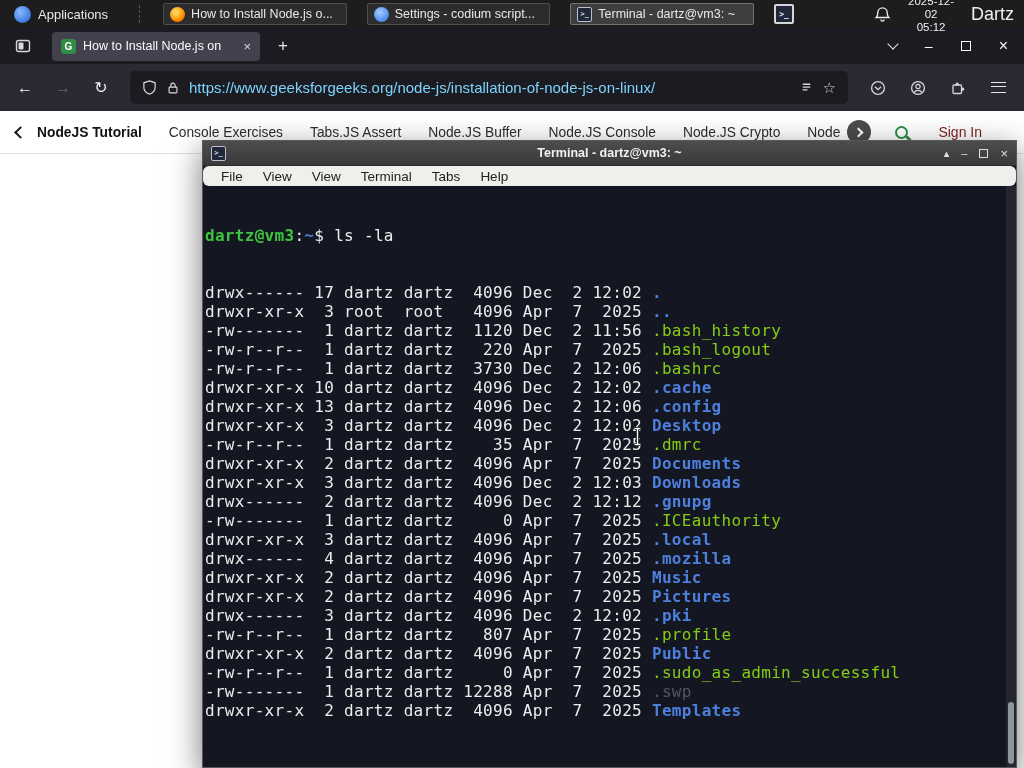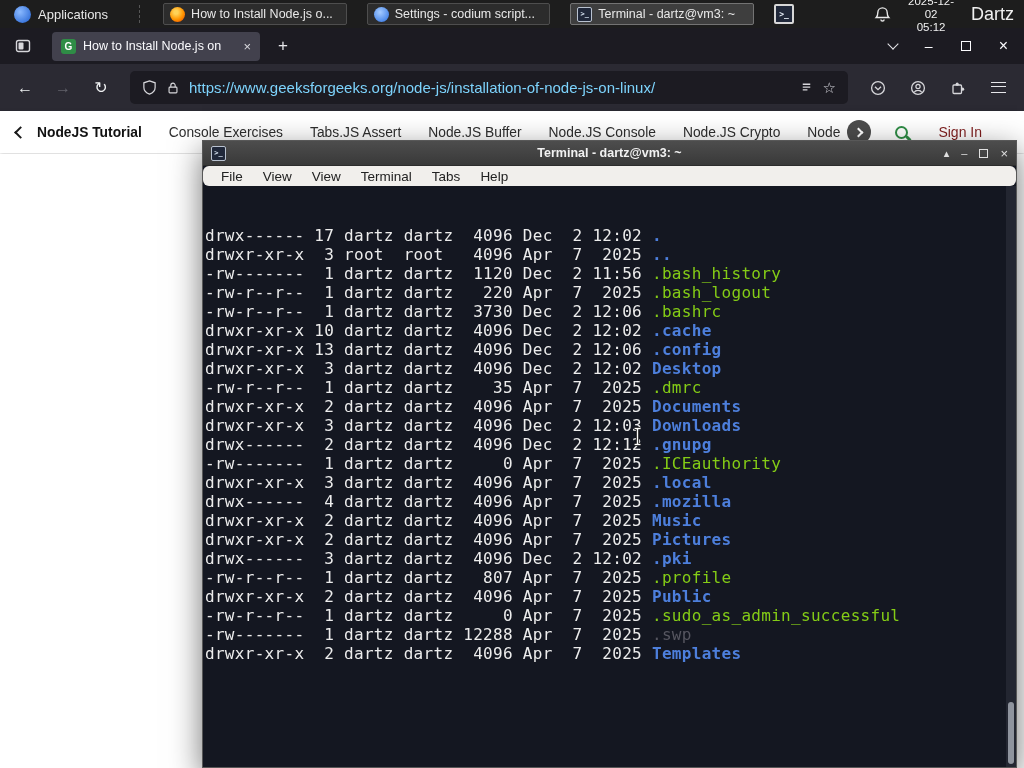--- a/index.html
+++ b/index.html
@@ -234,20 +234,21 @@
     </div>
     <div class="tmenu">
       <span>File</span>
       <span>View</span>
       <span>View</span>
       <span>Terminal</span>
       <span>Tabs</span>
       <span>Help</span>
     </div>
     <div class="tbody">
+      <div><span class="c-green">dartz@vm3</span><span>:</span><span class="c-blue">~</span><span>$ </span><span>ls -la</span></div>
       <div><div><span>drwx------ 17 dartz dartz  4096 Dec  2 12:02 </span><span class="fn-dir">.</span></div><div><span>drwxr-xr-x  3 root  root   4096 Apr  7  2025 </span><span class="fn-dir">..</span></div><div><span>-rw-------  1 dartz dartz  1120 Dec  2 11:56 </span><span class="fn-file">.bash_history</span></div><div><span>-rw-r--r--  1 dartz dartz   220 Apr  7  2025 </span><span class="fn-file">.bash_logout</span></div><div><span>-rw-r--r--  1 dartz dartz  3730 Dec  2 12:06 </span><span class="fn-file">.bashrc</span></div><div><span>drwxr-xr-x 10 dartz dartz  4096 Dec  2 12:02 </span><span class="fn-dir">.cache</span></div><div><span>drwxr-xr-x 13 dartz dartz  4096 Dec  2 12:06 </span><span class="fn-dir">.config</span></div><div><span>drwxr-xr-x  3 dartz dartz  4096 Dec  2 12:02 </span><span class="fn-dir">Desktop</span></div><div><span>-rw-r--r--  1 dartz dartz    35 Apr  7  2025 </span><span class="fn-file">.dmrc</span></div><div><span>drwxr-xr-x  2 dartz dartz  4096 Apr  7  2025 </span><span class="fn-dir">Documents</span></div><div><span>drwxr-xr-x  3 dartz dartz  4096 Dec  2 12:03 </span><span class="fn-dir">Downloads</span></div><div><span>drwx------  2 dartz dartz  4096 Dec  2 12:12 </span><span class="fn-dir">.gnupg</span></div><div><span>-rw-------  1 dartz dartz     0 Apr  7  2025 </span><span class="fn-file">.ICEauthority</span></div><div><span>drwxr-xr-x  3 dartz dartz  4096 Apr  7  2025 </span><span class="fn-dir">.local</span></div><div><span>drwx------  4 dartz dartz  4096 Apr  7  2025 </span><span class="fn-dir">.mozilla</span></div><div><span>drwxr-xr-x  2 dartz dartz  4096 Apr  7  2025 </span><span class="fn-dir">Music</span></div><div><span>drwxr-xr-x  2 dartz dartz  4096 Apr  7  2025 </span><span class="fn-dir">Pictures</span></div><div><span>drwx------  3 dartz dartz  4096 Dec  2 12:02 </span><span class="fn-dir">.pki</span></div><div><span>-rw-r--r--  1 dartz dartz   807 Apr  7  2025 </span><span class="fn-file">.profile</span></div><div><span>drwxr-xr-x  2 dartz dartz  4096 Apr  7  2025 </span><span class="fn-dir">Public</span></div><div><span>-rw-r--r--  1 dartz dartz     0 Apr  7  2025 </span><span class="fn-file">.sudo_as_admin_successful</span></div><div><span>-rw-------  1 dartz dartz 12288 Apr  7  2025 </span><span class="fn-dim">.swp</span></div><div><span>drwxr-xr-x  2 dartz dartz  4096 Apr  7  2025 </span><span class="fn-dir">Templates</span></div></div>
       <div class="tscroll">
         <div class="tthumb"></div>
       </div>
     </div>
   </div>
 
   <span class="ibeam">
     <svg width="11" height="19" viewBox="0 0 11 19">
         <path d="M2.5 1.5h6M5.5 1.5v16M2.5 17.5h6" stroke="#000" stroke-width="3.2" fill="none"></path>

